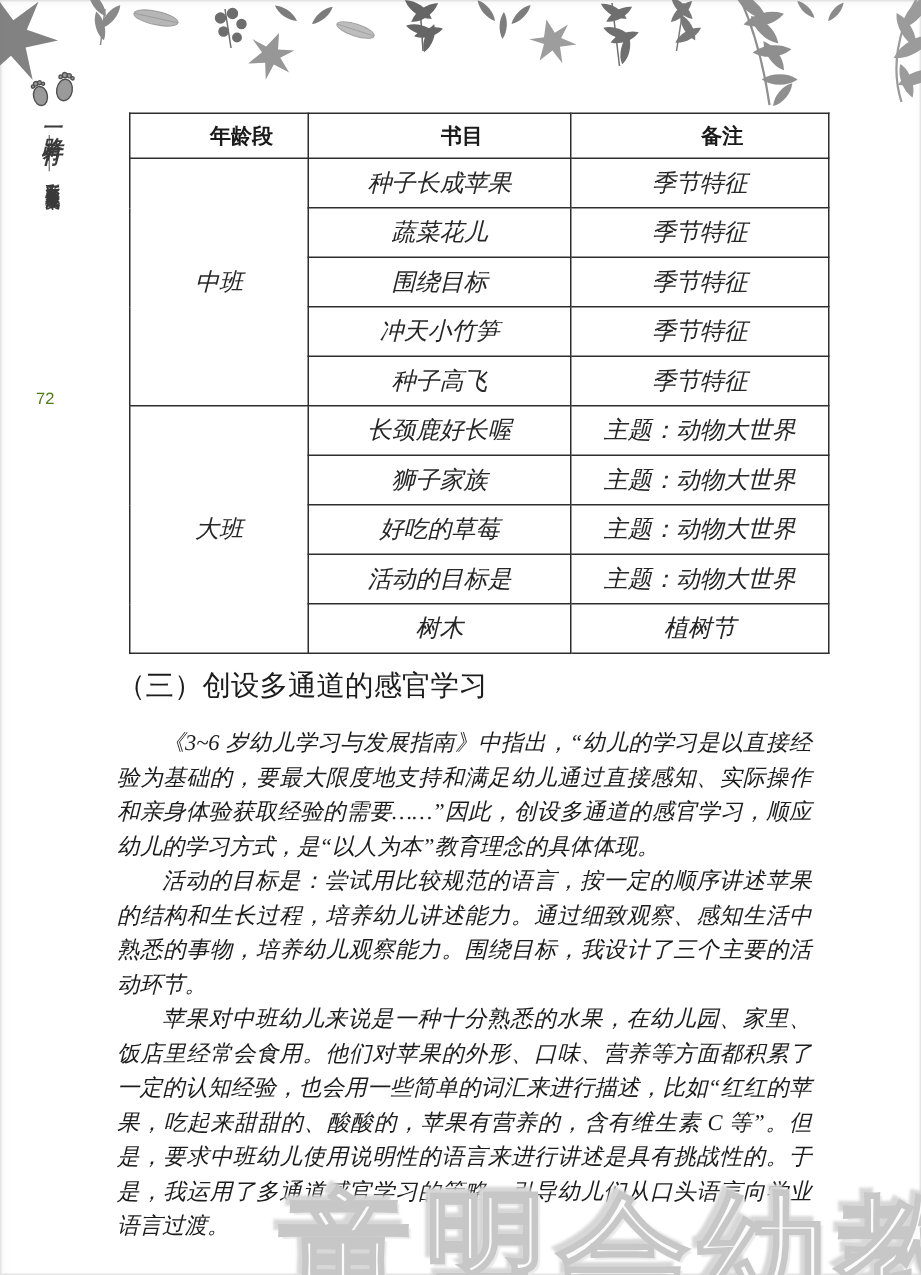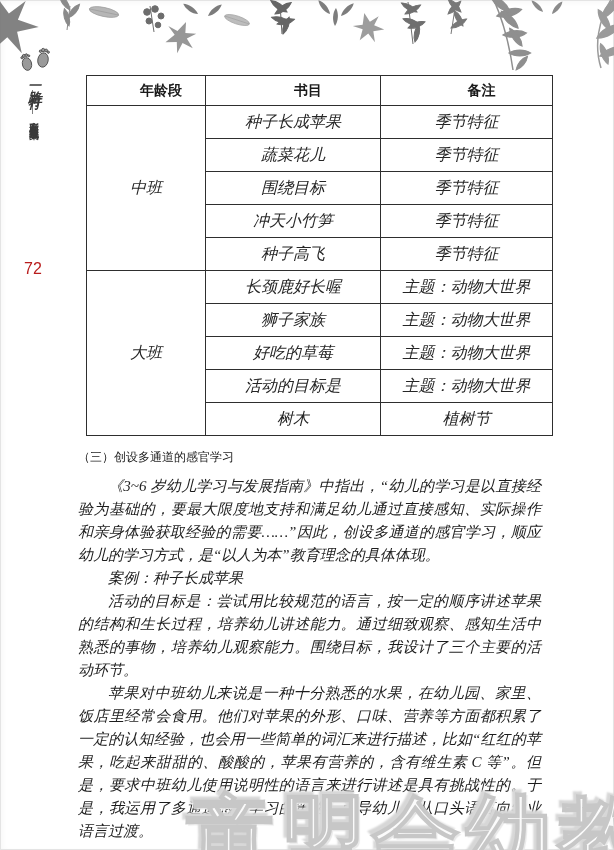--- a/index.html
+++ b/index.html
@@ -15,40 +15,40 @@
   .spine {
     position:absolute; left:20px; top:78px; width:28px; height:200px;
     writing-mode:vertical-rl; text-orientation:mixed;
     color:#3a3a3a; text-align:start; line-height:28px;
   }
   .spine .main { font-size:13px; letter-spacing:3px; font-style:italic; font-weight:bold; }
   .spine .dash { font-size:12px; }
   .spine .sub  { font-size:9.5px; letter-spacing:1px; font-weight:bold; }
   .page-number {
     position:absolute; left:24px; top:260px;
-    font-family:"Liberation Sans", sans-serif; font-size:16px; color:#b91c1c;
+    font-family:"Liberation Sans", sans-serif; font-size:11px; color:#4d7c0f;
   }
   table.booklist {
     position:absolute; left:86px; top:75px; width:466px;
     border-collapse:collapse; table-layout:fixed;
   }
   table.booklist th, table.booklist td {
     border:1px solid #2e2e2e; text-align:center; vertical-align:middle;
     overflow:hidden; white-space:nowrap;
   }
   table.booklist th { height:30px; font-size:14px; font-weight:bold; color:#1a1a1a;padding-left:30px; }
   table.booklist td { height:33px; font-size:16px; font-style:italic; color:#262626; }
   .col-age { width:119px; }
   .col-book { width:175px; }
   .col-note { width:172px; }
   .body-text {
     position:absolute; left:78px; top:446px; width:463px;
     font-size:15px; line-height:23px; text-align:justify; color:#1c1c1c;
   }
-  .body-text .heading { font-size:12px; margin-bottom:6px; }
+  .body-text .heading { font-size:19px; margin-bottom:16px; }
   .body-text p { text-indent:2em;font-style:italic; }
   .kai { font-style:italic; }
   .watermark {
     position:absolute; left:186px; top:778px; white-space:nowrap;
     font-family:"Liberation Sans", sans-serif; font-weight:bold;
     font-size:88px; letter-spacing:5px; color:#fbfbfb;
     -webkit-text-stroke:1.5px #c7c7c7;
     text-shadow:-4px -4px 2px #d7d7d7, 2px 2px 1px #e9e9e9;
   }
 </style>
@@ -229,20 +229,19 @@
       <tr>
         <td>树木</td>
         <td>植树节</td>
       </tr>
     </tbody>
   </table>
 
   <div class="body-text">
     <div class="heading">（三）创设多通道的感官学习</div>
     <p>《3~6 岁幼儿学习与发展指南》中指出，“幼儿的学习是以直接经验为基础的，要最大限度地支持和满足幼儿通过直接感知、实际操作和亲身体验获取经验的需要……”因此，创设多通道的感官学习，顺应幼儿的学习方式，是“以人为本”教育理念的具体体现。</p>
-    <p class="kai">案例：种子长成苹果</p>
     <p class="kai">活动的目标是：尝试用比较规范的语言，按一定的顺序讲述苹果的结构和生长过程，培养幼儿讲述能力。通过细致观察、感知生活中熟悉的事物，培养幼儿观察能力。围绕目标，我设计了三个主要的活动环节。</p>
     <p class="kai">苹果对中班幼儿来说是一种十分熟悉的水果，在幼儿园、家里、饭店里经常会食用。他们对苹果的外形、口味、营养等方面都积累了一定的认知经验，也会用一些简单的词汇来进行描述，比如“红红的苹果，吃起来甜甜的、酸酸的，苹果有营养的，含有维生素 C 等”。但是，要求中班幼儿使用说明性的语言来进行讲述是具有挑战性的。于是，我运用了多通道感官学习的策略，引导幼儿们从口头语言向学业语言过渡。</p>
   </div>
 
   <div class="watermark">童盟会幼教</div>
 
 </div>
 
 </body></html>

